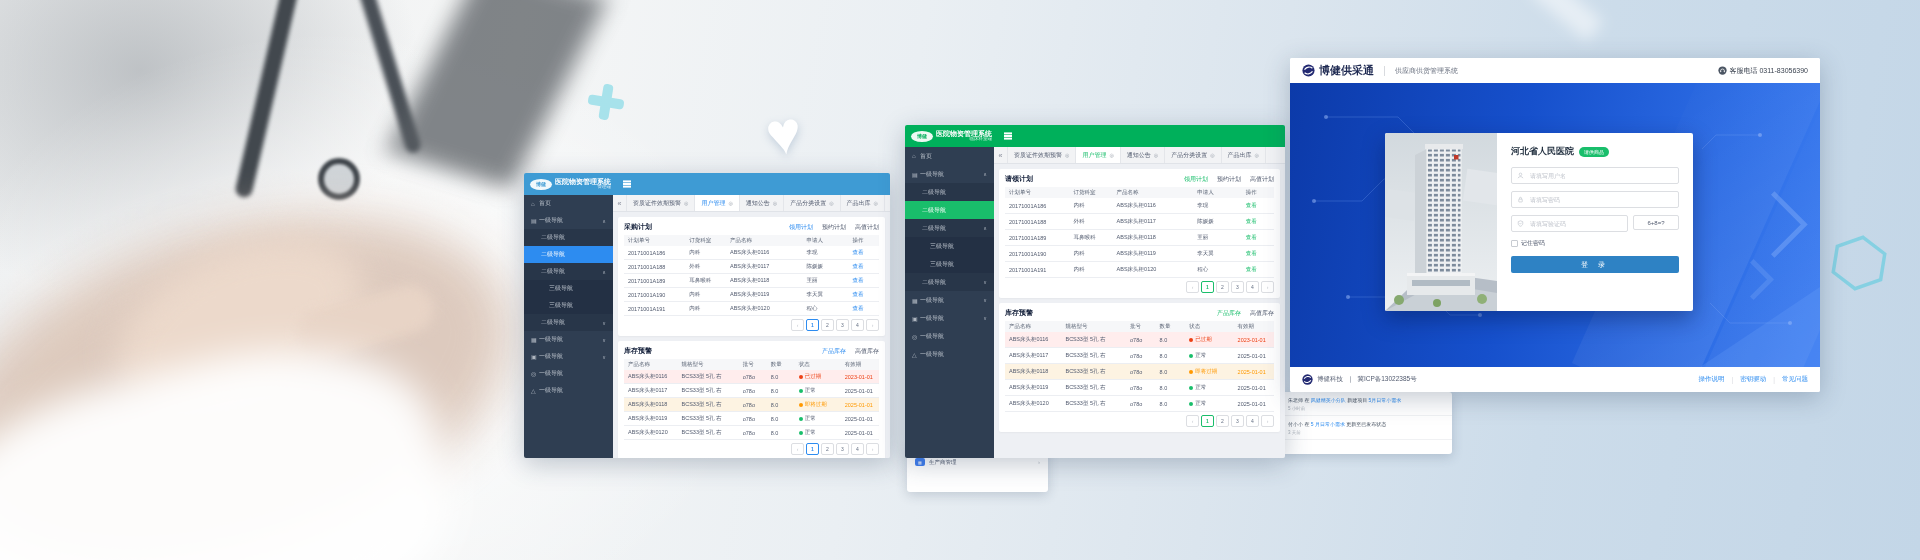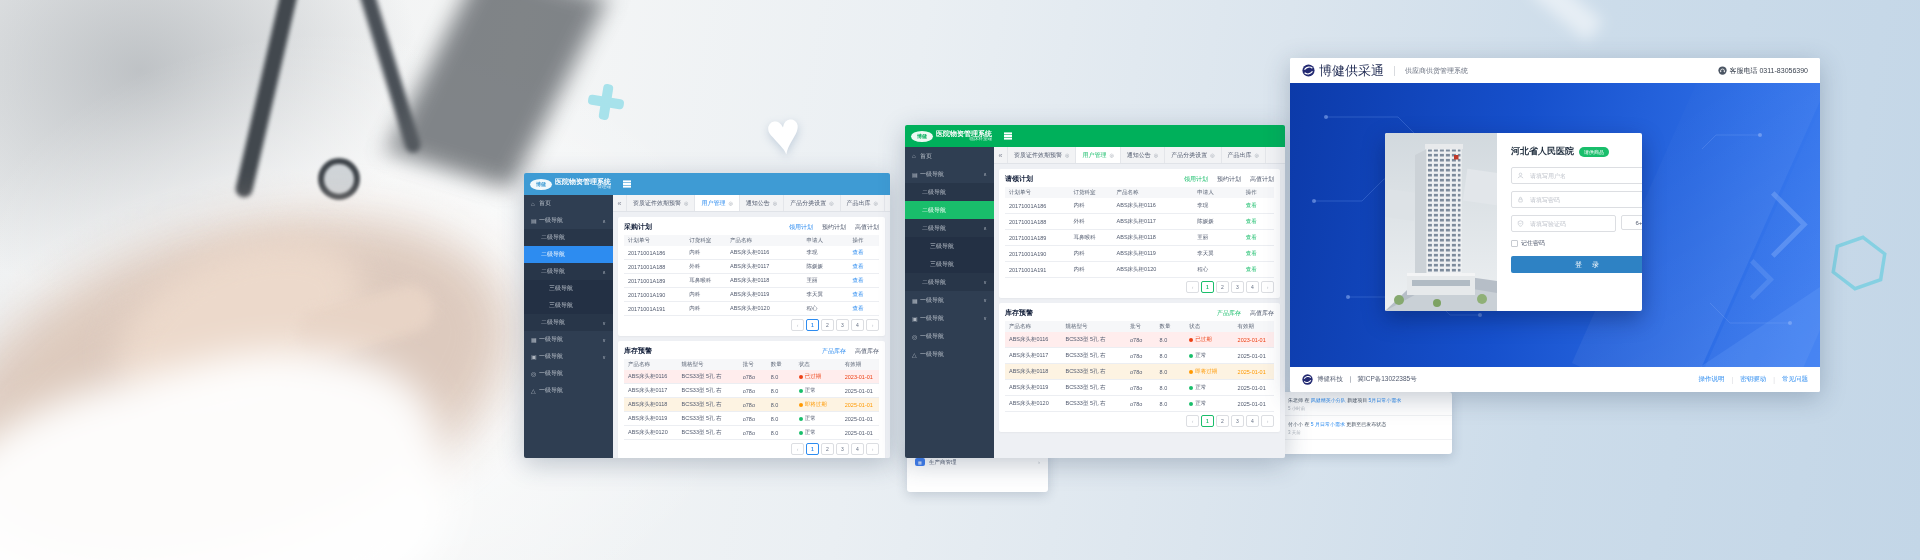--- a/index.html
+++ b/index.html
@@ -88,34 +88,34 @@
   .tr.warn .dot{background:var(--c-warn)}
   .tr.warn .c-status,.tr.warn .c-date{color:var(--c-warn)}
   .pager{display:flex;justify-content:flex-end;gap:2px;margin-top:3px}
   .pager span{min-width:9px;height:10px;line-height:10px;text-align:center;border:1px solid #dcdee2;border-radius:2px;font-size:5px;color:#657084;background:#fff;padding:0 1px;cursor:pointer}
   .pager span:first-child,.pager span:last-child{color:#c3c8cf}
   .pager span:nth-child(2){border-color:var(--accent);color:var(--accent);font-weight:bold}
   
   .login{left:1290px;top:58px;width:530px;height:334px;background:#fff;display:flex;flex-direction:column}
   .lg-head,.lg-foot{height:25px;flex:none;display:flex;align-items:center;padding:0 12px;background:#fff}
   .brand{display:flex;align-items:center;gap:4px}
-  .brand-name{font-size:13px;font-weight:normal;color:#1f2a52}
+  .brand-name{font-size:11px;font-weight:bold;color:#1f2a52}
   .vsep{width:1px;height:10px;background:#d9dbdf;margin:0 6px}
   .brand-product{font-size:7px;color:#6b7280}
   .lg-phone{margin-left:auto;display:flex;align-items:center;gap:3px;font-size:7px;color:#3b4350}
   .lg-hero{position:relative;flex:1;background:linear-gradient(100deg,#0c3aa9 0%,#1650cc 42%,#2e6ee6 80%,#3c7cf0 100%);overflow:hidden}
   .lg-hero .circuit{position:absolute;left:0;top:0}
   .hero-streak{position:absolute;background:linear-gradient(120deg,rgba(255,255,255,0),rgba(255,255,255,.09));transform:rotate(24deg)}
   .hs1{right:60px;top:-40px;width:120px;height:360px}
   .hs2{right:-30px;top:-20px;width:90px;height:380px;opacity:.8}
   .hero-chev{position:absolute;border-top:5px solid rgba(165,198,255,.30);border-right:5px solid rgba(165,198,255,.30);transform:rotate(45deg)}
   .hc1{right:22px;top:118px;width:42px;height:42px}
   .hc2{right:52px;top:182px;width:24px;height:24px;opacity:.6}
   .hero-wedge{position:absolute;right:0;bottom:0;width:120px;height:80px;background:rgba(130,175,255,.18);clip-path:polygon(100% 0,100% 100%,0 100%)}
-  .lg-card{position:absolute;left:95px;top:50px;width:257px;height:178px;background:#fff;display:flex;box-shadow:0 8px 22px rgba(3,20,70,.4);border-radius:2px;overflow:hidden}
+  .lg-card{position:absolute;left:95px;top:50px;width:308px;height:178px;background:#fff;display:flex;box-shadow:0 8px 22px rgba(3,20,70,.4);border-radius:2px;overflow:hidden}
   .lg-building{width:112px;height:178px;flex:none}
   .lg-form{flex:1;padding:11px 14px 9px;display:flex;flex-direction:column;box-sizing:border-box}
   .lg-title-row{display:flex;align-items:center;gap:5px;margin:1px 0 9px}
   .lg-hospital{font-size:9px;font-weight:bold;color:#1f2d3d;white-space:nowrap}
   .lg-badge{background:#19be6b;color:#fff;font-size:5px;padding:2px 5px;border-radius:7px;white-space:nowrap}
   .lg-input{display:flex;align-items:center;gap:4px;height:15px;border:1px solid #dcdee2;border-radius:2px;padding:0 5px;margin-bottom:7px;background:#fff}
   .lg-input input{border:0;outline:0;flex:1;font-size:6px;color:#333;min-width:0;background:transparent;font-family:inherit}
   .lg-input input::placeholder{color:#c0c4cc}
   .captcha-row{display:flex;gap:5px;margin-bottom:1px}
   .captcha-row .lg-input{flex:1;margin-bottom:0}

